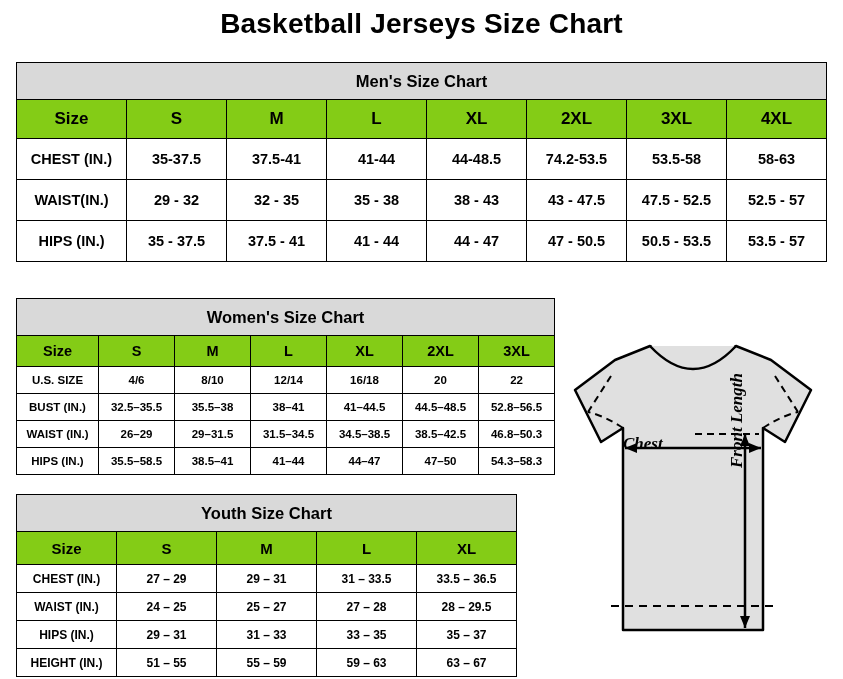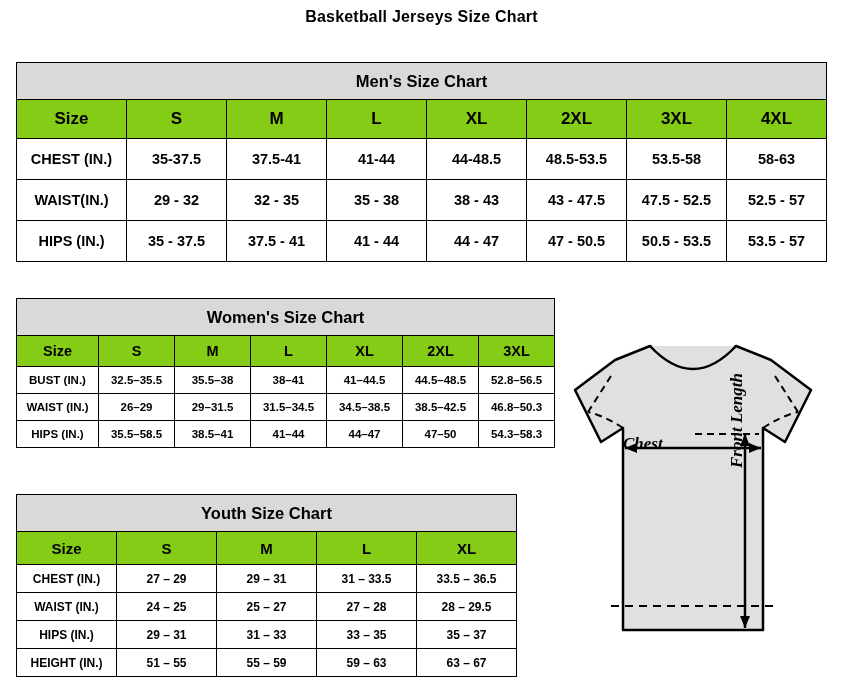--- a/index.html
+++ b/index.html
@@ -10,21 +10,21 @@
     width: 843px;
     height: 679px;
     background: #ffffff;
     font-family: "Liberation Sans", sans-serif;
     color: #000000;
     position: relative;
     overflow: hidden;
   }
   #page-title {
     text-align: center;
-    font-size: 16px;
+    font-size: 28px;
     font-weight: bold;
     margin: 0;
     padding-top: 8px;
     letter-spacing: 0.2px;
   }
   table {
     border-collapse: collapse;
     table-layout: fixed;
   }
   table td, table th {
@@ -138,21 +138,21 @@
       <td class="hdr-cell">2XL</td>
       <td class="hdr-cell">3XL</td>
       <td class="hdr-cell">4XL</td>
     </tr>
     <tr>
       <td class="rowlabel">CHEST (IN.)</td>
       <td>35-37.5</td>
       <td>37.5-41</td>
       <td>41-44</td>
       <td>44-48.5</td>
-      <td>48.5-53.5</td>
+      <td>74.2-53.5</td>
       <td>53.5-58</td>
       <td>58-63</td>
     </tr>
     <tr>
       <td class="rowlabel">WAIST(IN.)</td>
       <td>29 - 32</td>
       <td>32 - 35</td>
       <td>35 - 38</td>
       <td>38 - 43</td>
       <td>43 - 47.5</td>
@@ -187,20 +187,29 @@
       <td class="caption-cell" colspan="7">Women's Size Chart</td>
     </tr>
     <tr>
       <td class="hdr-cell">Size</td>
       <td class="hdr-cell">S</td>
       <td class="hdr-cell">M</td>
       <td class="hdr-cell">L</td>
       <td class="hdr-cell">XL</td>
       <td class="hdr-cell">2XL</td>
       <td class="hdr-cell">3XL</td>
+    </tr>
+    <tr>
+      <td>U.S. SIZE</td>
+      <td>4/6</td>
+      <td>8/10</td>
+      <td>12/14</td>
+      <td>16/18</td>
+      <td>20</td>
+      <td>22</td>
     </tr>
     <tr>
       <td>BUST  (IN.)</td>
       <td>32.5–35.5</td>
       <td>35.5–38</td>
       <td>38–41</td>
       <td>41–44.5</td>
       <td>44.5–48.5</td>
       <td>52.8–56.5</td>
     </tr>

